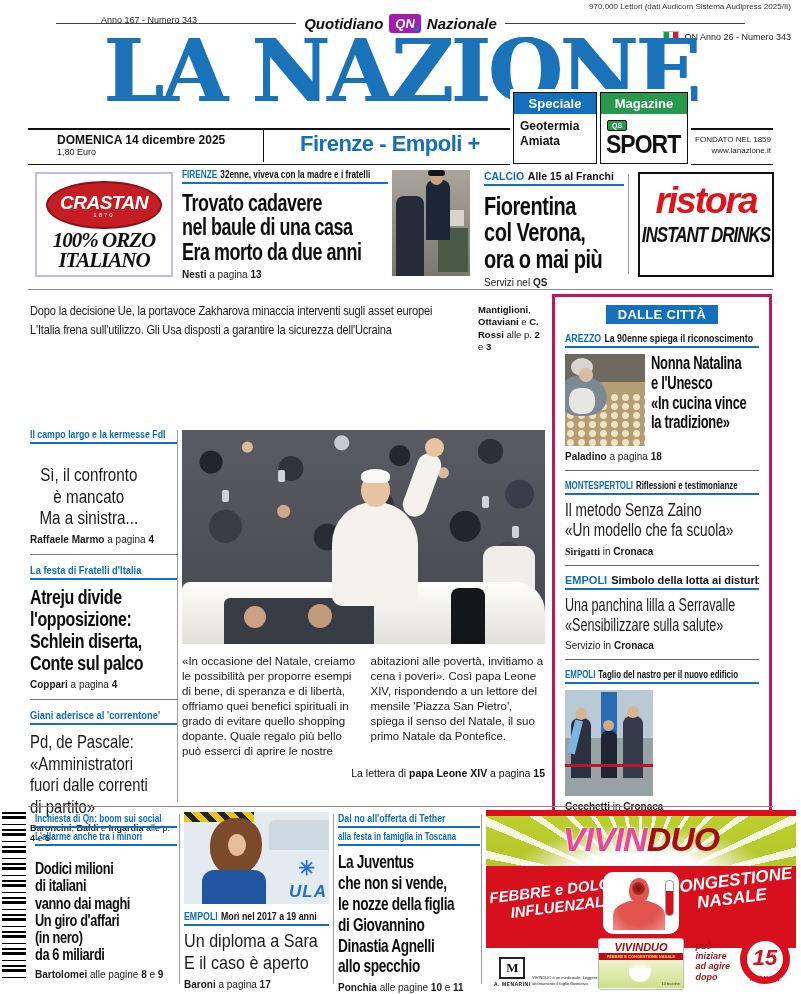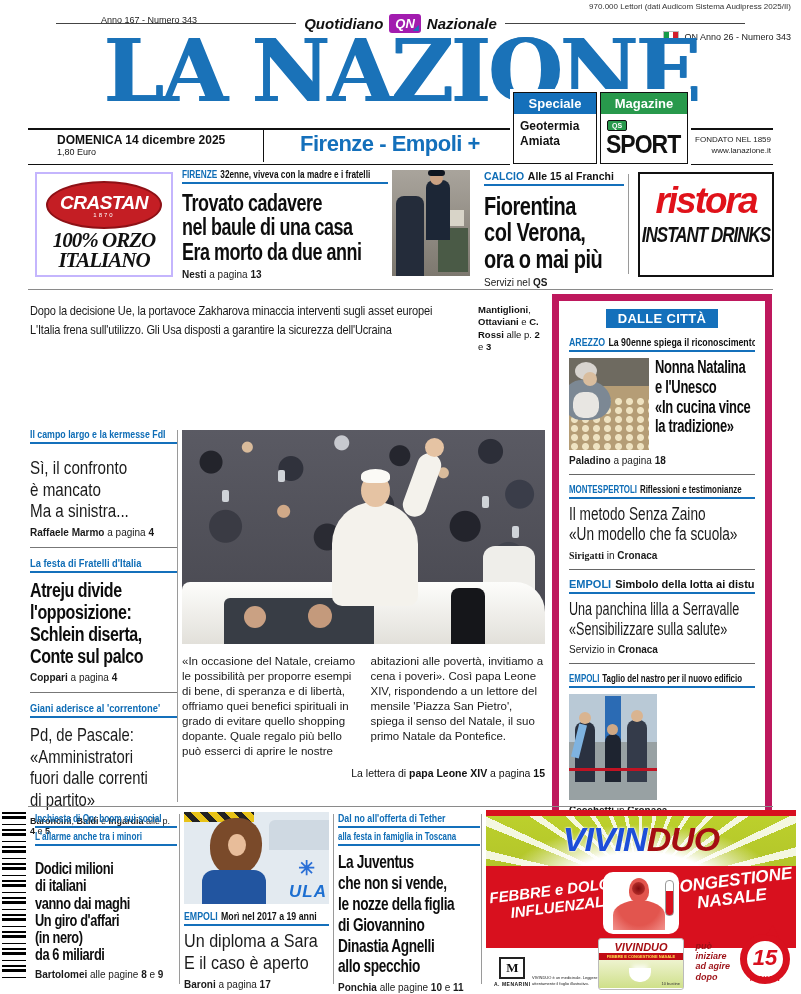--- a/index.html
+++ b/index.html
@@ -125,21 +125,21 @@
   .pp-d1{left:62px;top:176px;width:22px;height:22px;background:#caa183;border-radius:50%;}
   .pp-d2{left:126px;top:174px;width:24px;height:24px;background:#c49a7c;border-radius:50%;}
   .pp-seat{right:10px;top:116px;width:52px;height:58px;background:#efeeea;border-radius:12px;}
   .pp-g1{right:60px;top:158px;width:34px;height:56px;background:#15161a;border-radius:8px 8px 0 0;}
   .center-h{margin-top:6px;font-size:32px;line-height:1.06;letter-spacing:-1px;font-weight:700;color:#0a0a0a;}
   .center-body{display:flex;gap:14px;margin-top:10px;font-size:11.5px;line-height:1.3;color:#1a1a1a;}
   .center-body>div{flex:1;}
   .center-foot{text-align:right;font-size:10.5px;margin-top:8px;}
 
   
-  .rrail{top:294px;left:552px;width:220px;height:628px;border:7px solid #be185d;box-sizing:border-box;padding:8px 10px;}
+  .rrail{top:294px;left:552px;width:220px;height:628px;border:3px solid #be185d;box-sizing:border-box;padding:8px 10px;}
   .badge{background:#1470bb;color:#fff;font-weight:700;font-size:13px;letter-spacing:0.3px;
          padding:2px 12px;width:max-content;margin:0 auto 8px;}
   .rrail .hl{font-size:18px;line-height:1.1;letter-spacing:-0.4px;}
   .rrail .hl-light{font-size:17.5px;line-height:1.16;}
   .rrail .sep{height:1px;background:#666;margin:8px 0;}
   .r-row{display:flex;gap:6px;margin-top:6px;}
   .ph-nonna{width:80px;height:92px;flex:0 0 80px;position:relative;overflow:hidden;
     background:linear-gradient(#6e6a60 0 30%,#b59d76 30%);}
   .ph-nonna .dots{position:absolute;left:0;bottom:0;width:100%;height:58%;
     background-image:radial-gradient(circle at 50% 50%,#efe3c2 0 3px,rgba(0,0,0,0) 4px);background-size:11px 9px;}
@@ -196,21 +196,21 @@
 
   
   .advd{top:810px;left:486px;width:310px;height:182px;overflow:hidden;background:#fff;}
   .vd-top{position:absolute;left:0;top:0;width:100%;height:56px;border-top:6px solid #d8101e;
     background:
       radial-gradient(ellipse at 50% 120%,#fff 0 32%,rgba(255,255,255,0) 62%),
       repeating-conic-gradient(from -90deg at 50% 130%,rgba(255,255,255,.85) 0 3deg,rgba(255,255,255,0) 3deg 11deg),
       linear-gradient(#bcd02c,#b2c42a);}
   .vd-title{position:absolute;left:0;top:12px;width:100%;text-align:center;font-style:italic;
     font-weight:700;font-size:34px;letter-spacing:-1px;line-height:1;}
-  .vd-title .vivin{color:#1d4ed8;text-shadow:0 0 2px #fff,0 0 2px #fff;}
+  .vd-title .vivin{color:#ec4899;text-shadow:0 0 2px #fff,0 0 2px #fff;}
   .vd-title .duo{color:#a50d12;}
   .vd-mid{position:absolute;left:0;top:56px;width:100%;height:82px;background:#d8101e;}
   .vd-left{position:absolute;left:4px;top:72px;color:#fff;font-weight:700;font-style:italic;
     font-size:15px;line-height:1.1;transform:rotate(-7deg);text-align:center;}
   .vd-right{position:absolute;right:2px;top:62px;color:#fff;font-weight:700;font-style:italic;
     font-size:17px;line-height:1.05;transform:rotate(-7deg);text-align:center;}
   .vd-head{position:absolute;left:50%;top:62px;transform:translateX(-50%);width:76px;height:62px;
     background:#fff;border-radius:10px;}
   .vd-head div{position:absolute;}
   .vh-head{left:26px;top:6px;width:20px;height:24px;background:#e2554e;border-radius:50% 50% 40% 40%;}
@@ -353,21 +353,21 @@
     </div>
   </div>
 
   <div class="abs lrail">
     <div>
       <div class="kicker">
         <div class="kline k80 allblue">
             <span>Il campo largo e la kermesse FdI</span>
           </div>
       </div>
-      <div class="hl-light sq80" style="margin-top:13px;">
+      <div class="hl-light sq80" style="margin-top:20px;text-align:center;">
           <div>Sì, il confronto</div>
           <div>è mancato</div>
           <div>Ma a sinistra...</div>
         </div>
       <div class="byline"><span style="font-weight: 700;">Raffaele Marmo</span><span> a pagina </span><span style="font-weight: 700;">4</span></div>
       <div class="sep"></div>
     </div>
     <div>
       <div class="kicker">
         <div class="kline k85 allblue">

